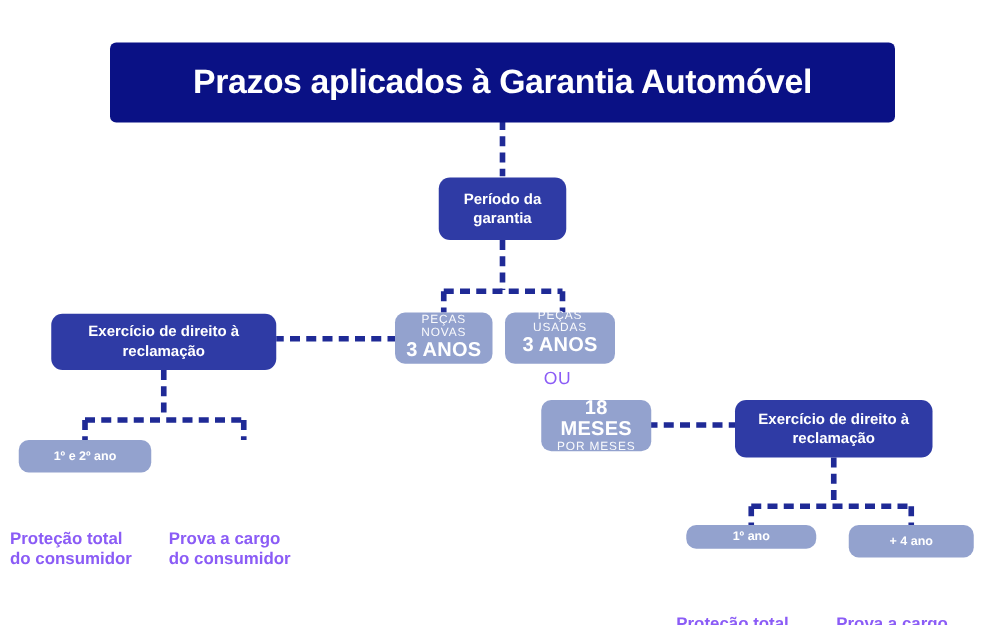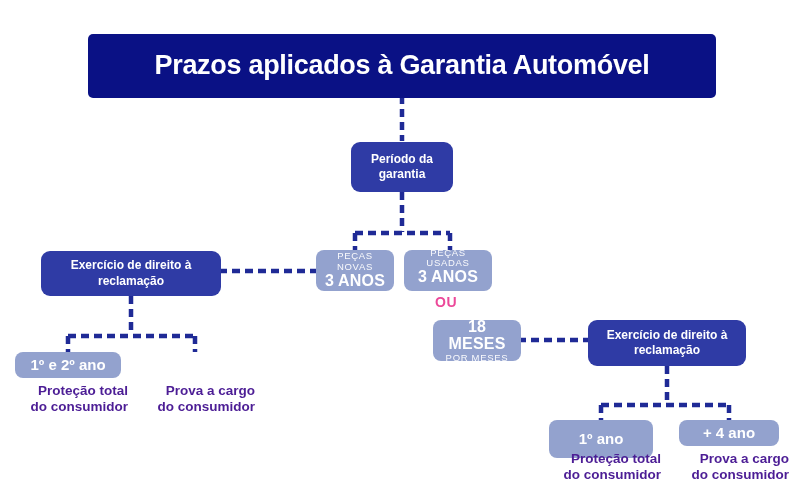--- a/index.html
+++ b/index.html
@@ -71,37 +71,38 @@
     letter-spacing: 0.2px;
   }
   .box-light .small {
     font-weight: normal;
     font-size: 9.5px;
     letter-spacing: 0.7px;
     opacity: 0.95;
   }
   .box-light .pill-label {
     font-weight: bold;
-    font-size: 15px;
+    font-size: 10px;
   }
   
   .caption {
     position: absolute;
-    text-align: right;
-    color: #4c1d95;
+    text-align: left;
+    color: #8b5cf6;
     font-weight: bold;
     font-size: 13.5px;
     line-height: 1.18;
     z-index: 2;
     white-space: pre-line;
+    margin-top: 40px;
   }
   .or-label {
     position: absolute;
-    color: #ec4899;
-    font-weight: bold;
+    color: #8b5cf6;
+    font-weight: normal;
     font-size: 14px;
     letter-spacing: 0.5px;
     z-index: 2;
   }
 </style>
 </head>
 <body>
 
 <div id="canvas">
 
@@ -166,21 +167,21 @@
 
   <div class="node box-light" style="left:15px; top:352px; width:106px; height:26px;">
     <span class="pill-label">1º e 2º ano</span>
   </div>
   <div class="caption" style="left:8px; top:383px; width:120px;">Proteção total
 do consumidor</div>
 
   <div class="caption" style="left:135px; top:383px; width:120px;">Prova a cargo
 do consumidor</div>
 
-  <div class="node box-light" style="left:549px; top:420px; width:104px; height:38px;">
+  <div class="node box-light" style="left:549px; top:420px; width:104px; height:19px;">
     <span class="pill-label">1º ano</span>
   </div>
   <div class="caption" style="left:541px; top:451px; width:120px;">Proteção total
 do consumidor</div>
 
   <div class="node box-light" style="left:679px; top:420px; width:100px; height:26px;">
     <span class="pill-label">+ 4 ano</span>
   </div>
   <div class="caption" style="left:669px; top:451px; width:120px;">Prova a cargo
 do consumidor</div>

